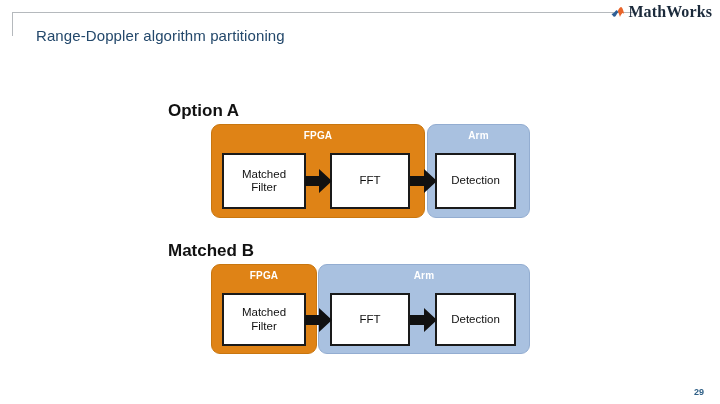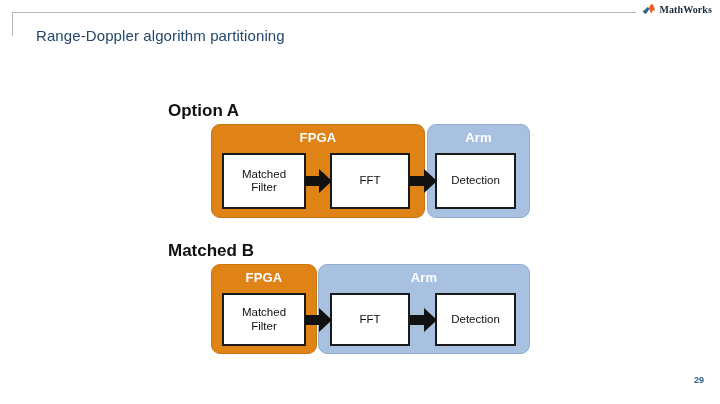--- a/index.html
+++ b/index.html
@@ -48,21 +48,21 @@
     align-items: center;
     gap: 3px;
   }
   .logo-mark {
     width: 14px;
     height: 13px;
     display: block;
   }
   .logo-text {
     font-family: "Liberation Serif", serif;
-    font-size: 10px;
+    font-size: 16px;
     font-weight: 700;
     color: #1b2a3b;
     letter-spacing: 0.1px;
     white-space: nowrap;
   }
 
   
   .slide-title {
     position: absolute;
     left: 36px;
@@ -105,21 +105,21 @@
   .zone-arm {
     background: #a9c1e0;
     border: 1px solid #93add1;
   }
   .zone-title {
     position: absolute;
     top: 5px;
     left: 0;
     right: 0;
     text-align: center;
-    font-size: 13px;
+    font-size: 10px;
     font-weight: 700;
     color: #ffffff;
     letter-spacing: 0.2px;
   }
 
   .block {
     position: absolute;
     background: #ffffff;
     border: 2px solid #1a1a1a;
     box-sizing: border-box;
@@ -133,21 +133,21 @@
   }
 
   .arrow {
     position: absolute;
     display: block;
   }
 
   .page-number {
     position: absolute;
     right: 16px;
-    bottom: 19px;
+    bottom: 7px;
     font-size: 9px;
     font-weight: 700;
     color: #2e5f86;
   }
 </style>
 </head>
 <body>
 
 <div class="slide">
 

